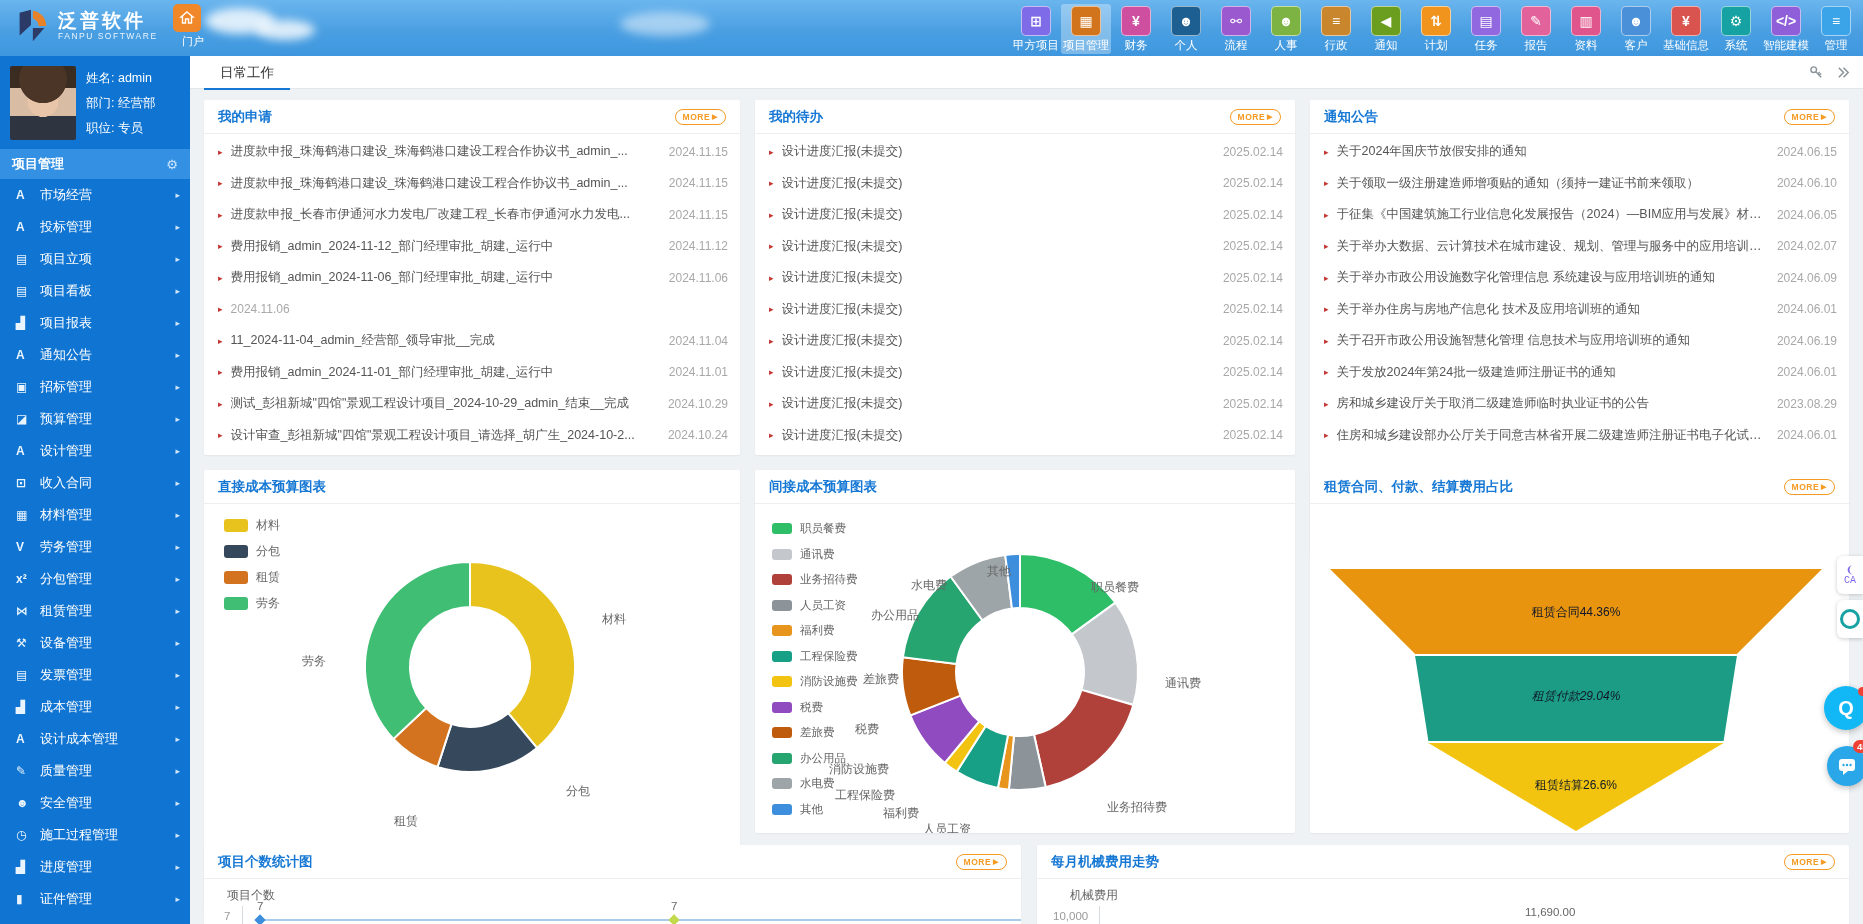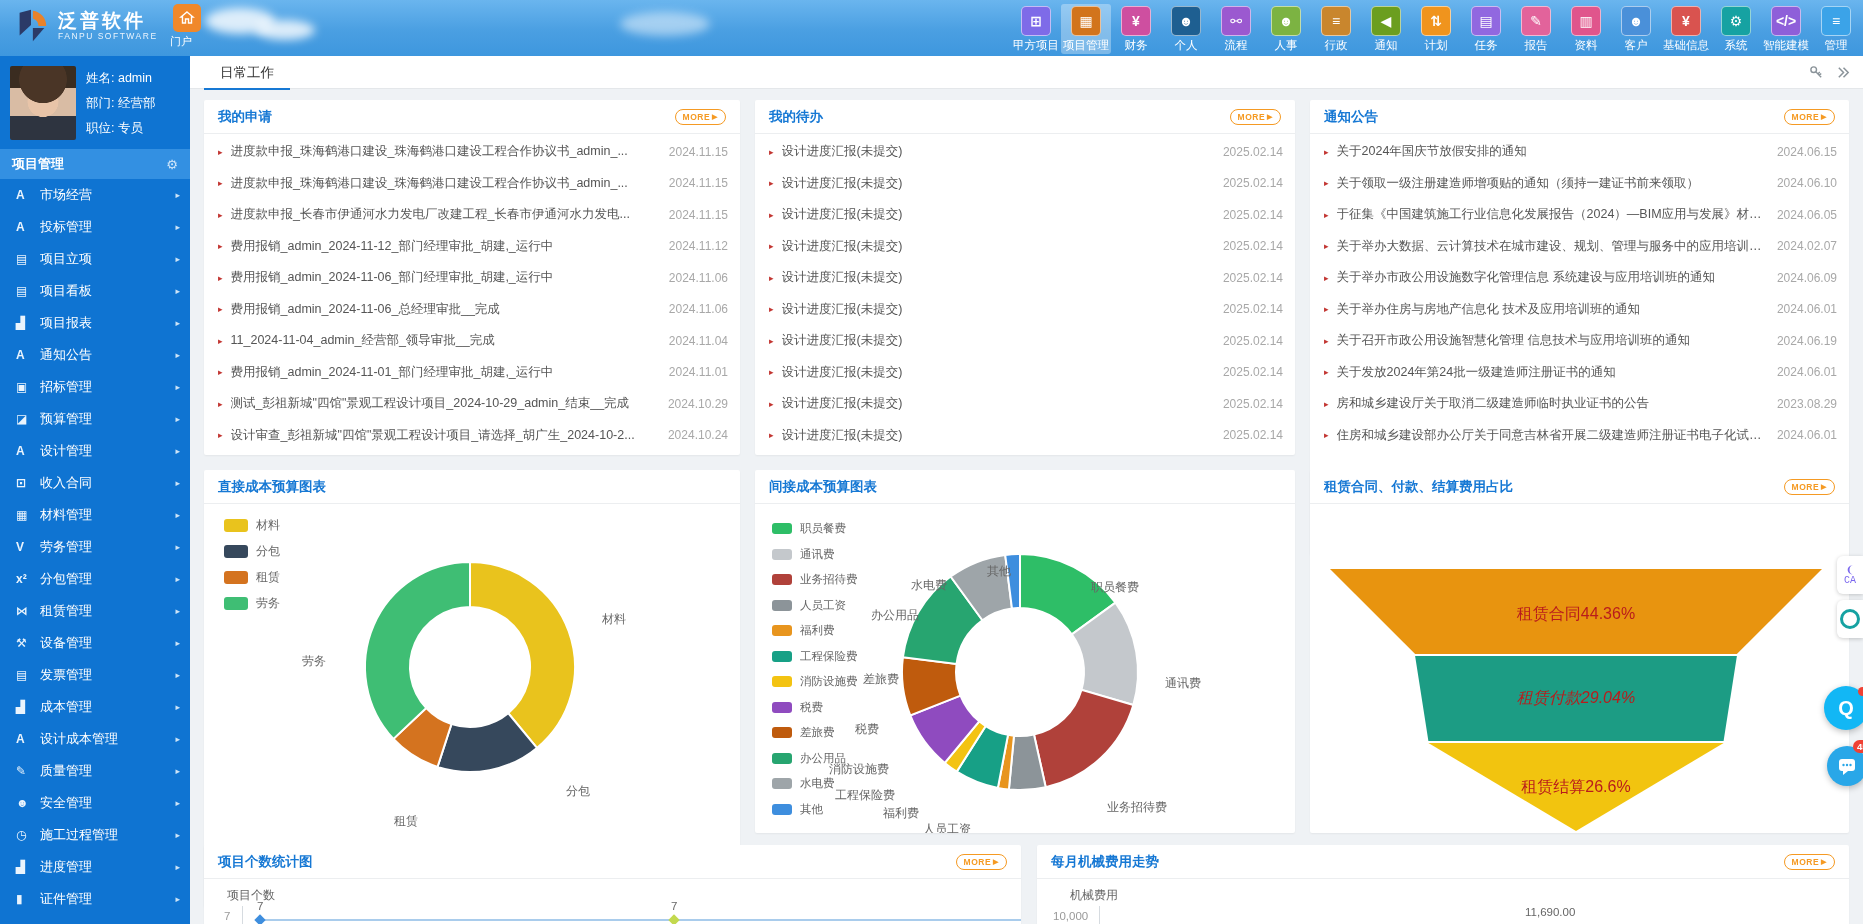--- a/index.html
+++ b/index.html
@@ -6,21 +6,21 @@
   body{width:1863px;height:924px;overflow:hidden;position:relative;
        font-family:"Liberation Sans","DejaVu Sans",sans-serif;background:#EFF2F5;}
   
   .topbar{position:absolute;left:0;top:0;width:1863px;height:56px;
           background:linear-gradient(180deg,#6AB5EE 0%,#4A9FE2 55%,#3E97DE 100%);z-index:30;}
   .cloud{position:absolute;background:rgba(255,255,255,.8);border-radius:50%;filter:blur(5px);}
   .logo{position:absolute;left:12px;top:7px;display:flex;align-items:center;gap:8px;}
   .logo-names{display:flex;flex-direction:column;line-height:1.1;}
   .logo-cn{color:#fff;font-size:19px;font-weight:bold;letter-spacing:3px;}
   .logo-en{color:#EAF4FD;font-size:8.5px;letter-spacing:1.5px;}
-  .portal{position:absolute;left:170px;top:4px;width:34px;text-align:left;cursor:pointer;}
+  .portal{position:absolute;left:170px;top:4px;width:34px;text-align:right;cursor:pointer;}
   .portal-ico{width:28px;height:28px;margin:0 auto;background:#F0882A;border-radius:5px;
               display:flex;align-items:center;justify-content:center;}
   .portal-label{color:#fff;font-size:11px;margin-top:2px;}
   .nav{position:absolute;right:2px;top:4px;display:flex;align-items:flex-start;}
   .nav-item{min-width:46px;padding:2px 2px 1px;text-align:center;cursor:pointer;border-radius:3px;}
   .nav-item.active{background:rgba(255,255,255,.32);}
   .nav-ico{width:28px;height:28px;margin:0 auto;border-radius:5px;color:#fff;font-size:14px;
            display:flex;align-items:center;justify-content:center;border:1px solid rgba(255,255,255,.55);
            font-weight:bold;}
   .nav-label{color:#fff;font-size:11.5px;margin-top:2px;white-space:nowrap;}
@@ -65,21 +65,21 @@
   .legend{position:absolute;}
   .lg-row{display:flex;align-items:center;margin-bottom:9px;cursor:pointer;}
   .lg-sw{width:24px;height:13px;border-radius:3px;margin-right:8px;flex:none;}
   .lg-lb{font-size:12px;color:#666;white-space:nowrap;}
   .lg-small .lg-row{margin-bottom:10.5px}
   .lg-small .lg-sw{width:20px;height:11px;}
   .lg-small .lg-lb{font-size:11.5px;}
   .callout{position:absolute;font-size:12px;color:#666;white-space:nowrap;}
   .funnel{position:absolute;left:20px;top:66px;width:492px;height:262px;}
   .fband{position:absolute;left:0;width:100%;}
-  .flabel{position:absolute;left:0;width:100%;text-align:center;font-size:16px;color:#b91c1c;}
+  .flabel{position:absolute;left:0;width:100%;text-align:center;font-size:12px;color:#0f172a;}
   .axlab{position:absolute;font-size:12px;color:#666;}
   .axtick{position:absolute;font-size:11.5px;color:#999;}
   .vline{position:absolute;width:1px;background:#D6DBE0;}
   .pline{position:absolute;height:2px;background:#A9CCEC;border-radius:1px;}
   .diamond{position:absolute;width:8px;height:8px;transform:rotate(45deg);}
   .ptlabel{position:absolute;font-size:11.5px;color:#666;}
   
   .fw{position:absolute;z-index:40;cursor:pointer;}
   .fw-box{width:26px;height:38px;background:#fff;border-radius:6px 0 0 6px;
           box-shadow:0 1px 4px rgba(0,0,0,.2);display:flex;flex-direction:column;
@@ -363,21 +363,20 @@
           <span class="ltext">费用报销_admin_2024-11-12_部门经理审批_胡建,_运行中</span>
           <span class="ldate">2024.11.12</span>
         </div>
         <div class="lrow">
           <span class="lbullet">▸</span>
           <span class="ltext">费用报销_admin_2024-11-06_部门经理审批_胡建,_运行中</span>
           <span class="ldate">2024.11.06</span>
         </div>
         <div class="lrow">
           <span class="lbullet">▸</span>
-          <span class="ltext">费用报销_admin_2024-11-06_总经理审批__完成</span>
           <span class="ldate">2024.11.06</span>
         </div>
         <div class="lrow">
           <span class="lbullet">▸</span>
           <span class="ltext">11_2024-11-04_admin_经营部_领导审批__完成</span>
           <span class="ldate">2024.11.04</span>
         </div>
         <div class="lrow">
           <span class="lbullet">▸</span>
           <span class="ltext">费用报销_admin_2024-11-01_部门经理审批_胡建,_运行中</span>

